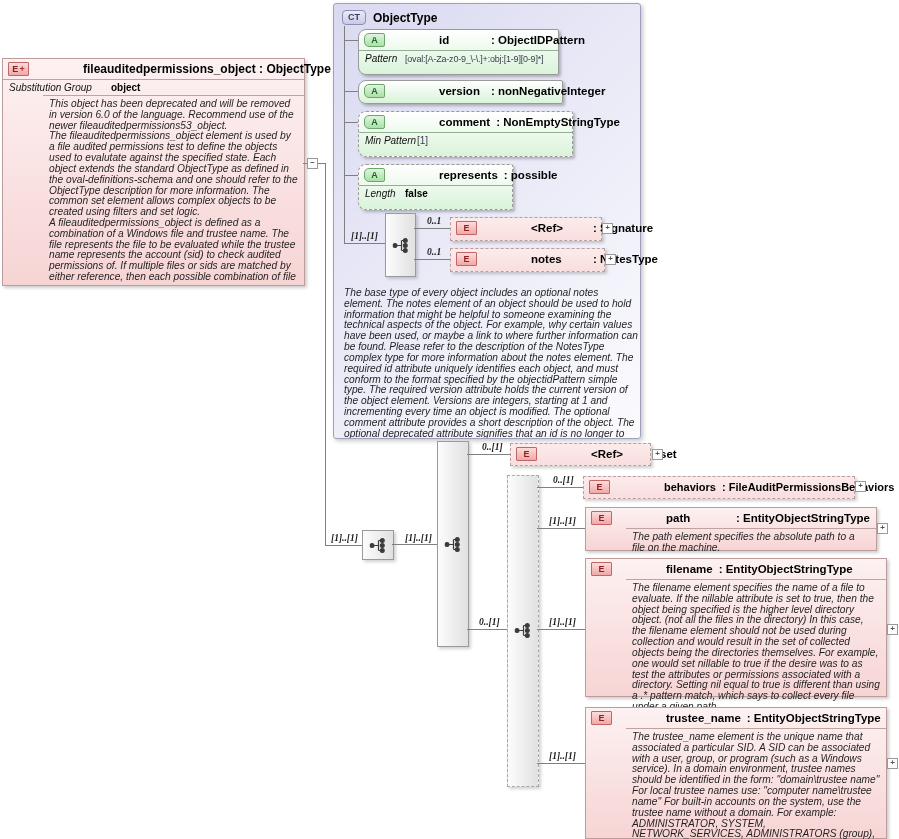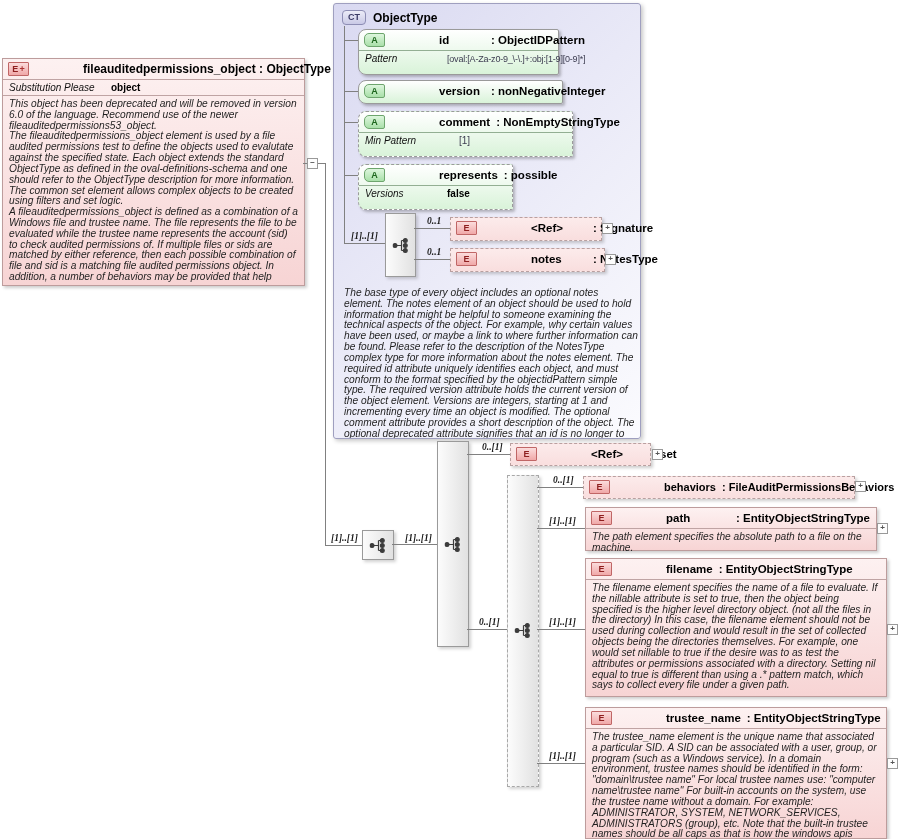--- a/index.html
+++ b/index.html
@@ -35,26 +35,26 @@
   .eicon .xplus{font-weight:900;font-size:9px;color:#a33;}
   .aicon{flex:none;width:19px;height:12px;border:1px solid #6da56d;border-radius:5px 2px 2px 5px;
          background:linear-gradient(to bottom,#ddf6dd 0%,#a9e0a9 100%);
          color:#1d661d;font:bold 9px/12px "Liberation Sans",sans-serif;text-align:center;}
   .cticon{flex:none;width:22px;height:13px;border:1px solid #8d8db4;border-radius:4px;
           background:linear-gradient(to bottom,#ececf8 0%,#c9c9e6 100%);
           color:#3b3b66;font:bold 9px/13px "Liberation Sans",sans-serif;text-align:center;}
 
   
   .frow{display:flex;align-items:baseline;border-top:1px solid #bfa3a3;padding:2px 6px;font-size:10px;white-space:nowrap;}
-  .frow.green{border-top-color:#93af93;gap:42px;}
+  .frow.green{border-top-color:#93af93;}
   .flabel{font-style:italic;color:#111;}
   .fval{font-weight:bold;color:#000;}
   .fval.plain{font-weight:normal;color:#3c3c50;}
   .doc{font-style:italic;font-size:10.2px;line-height:1.06;color:#1f1f1f;padding:3px 6px 2px 6px;overflow:hidden;}
-  .docsep{border-top:1px solid #bfa3a3;}
+  .docsep{border-top:1px solid #bfa3a3;margin-left:40px;}
 
   
   .abox{position:absolute;border:1px solid #9a9a9a;border-radius:8px 2px 2px 8px;
         background:linear-gradient(to bottom,#ffffff 0%,#d9f3d9 100%);
         box-shadow:2px 2px 3px rgba(0,0,0,.25);}
   .abox.dashed{border-style:dashed;border-color:#9a9a9a;}
   .abox .ehead{font-size:11.5px;}
 
   
   .ctbox{position:absolute;border:1px solid #9f9fbf;border-radius:3px;
@@ -73,21 +73,21 @@
 
   <div class="ebox" style="left:2px;top:58px;width:301px;height:226px;">
     <div class="ehead big">
       <span class="eicon">
           <span>E</span>
           <span class="xplus">+</span>
         </span>
       <span class="nm">fileauditedpermissions_object : ObjectType</span>
     </div>
     <div class="frow">
-      <span class="flabel" style="min-width:102px">Substitution Please</span>
+      <span class="flabel" style="min-width:102px">Substitution Group</span>
       <span class="fval">object</span>
     </div>
     <div class="doc docsep" style="height:182px;">
       <div>This object has been deprecated and will be removed in version 6.0 of the language. Recommend use of the newer fileauditedpermissions53_object.</div>
       <div>The fileauditedpermissions_object element is used by a file audited permissions test to define the objects used to evalutate against the specified state. Each object extends the standard ObjectType as defined in the oval-definitions-schema and one should refer to the ObjectType description for more information. The common set element allows complex objects to be created using filters and set logic.</div>
       <div>A fileauditedpermissions_object is defined as a combination of a Windows file and trustee name. The file represents the file to be evaluated while the trustee name represents the account (sid) to check audited permissions of. If multiple files or sids are matched by either reference, then each possible combination of file and sid is a matching file audited permissions object. In addition, a number of behaviors may be provided that help guide the collection of objects. Please refer to the FileAuditPermissionsBe</div>
     </div>
   </div>
 
   <div class="hline" style="left:303px;top:163px;width:22px;"></div>
@@ -139,21 +139,21 @@
       </div>
     </div>
 
     <div class="abox dashed" style="left:24px;top:160px;width:153px;height:44px;">
       <div class="ehead">
         <span class="aicon">A</span>
         <span class="nm">represents</span>
         <span>: possible</span>
       </div>
       <div class="frow green">
-        <span class="flabel" style="min-width:40px">Versions</span>
+        <span class="flabel" style="min-width:40px">Length</span>
         <span class="fval">false</span>
       </div>
     </div>
 
     <span class="card" style="left:17px;top:227px;">[1]..[1]</span>
     <div class="seqbar" style="left:51px;top:209px;width:29px;height:62px;">
       <svg class="seq-glyph" style="top:23px;" width="17" height="17" viewBox="0 0 17 17">
         <g stroke="#3c3c3c" stroke-width="1.2" fill="#3c3c3c">
           <line x1="2.5" y1="8.5" x2="9" y2="8.5"></line>
             <line x1="9" y1="3.5" x2="9" y2="13.5"></line>

